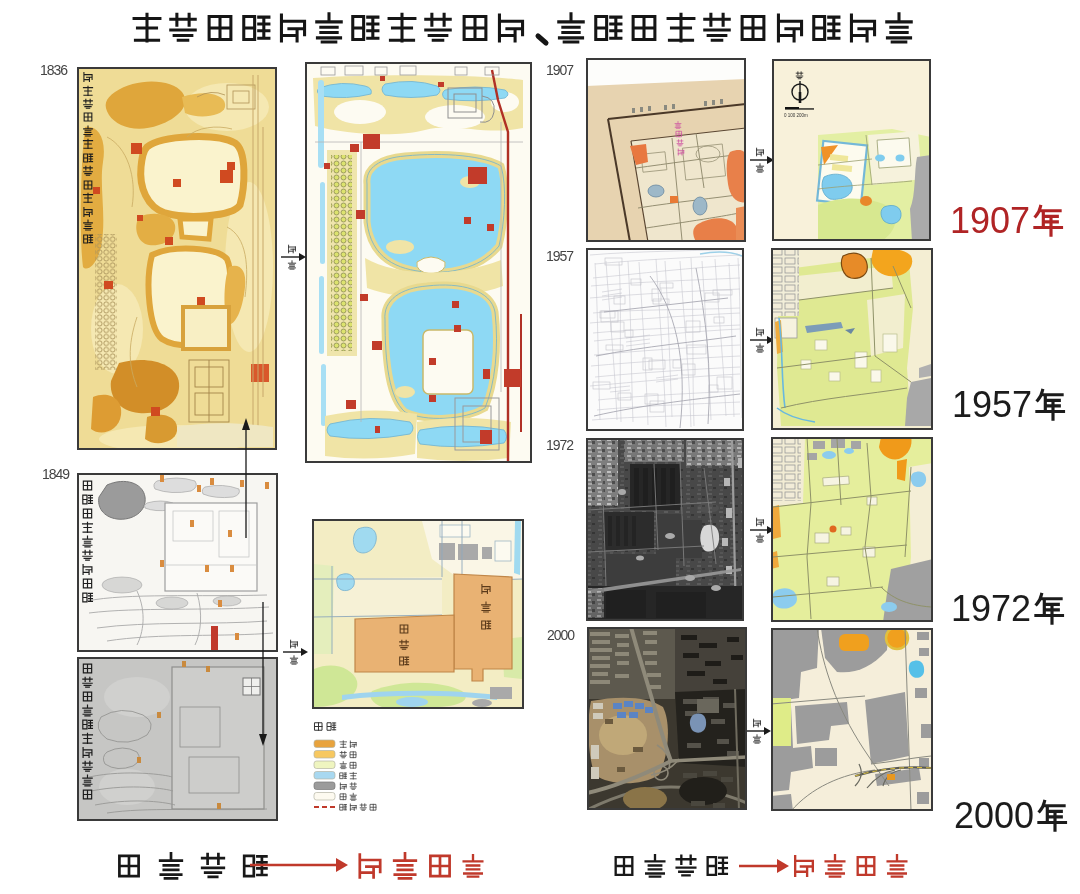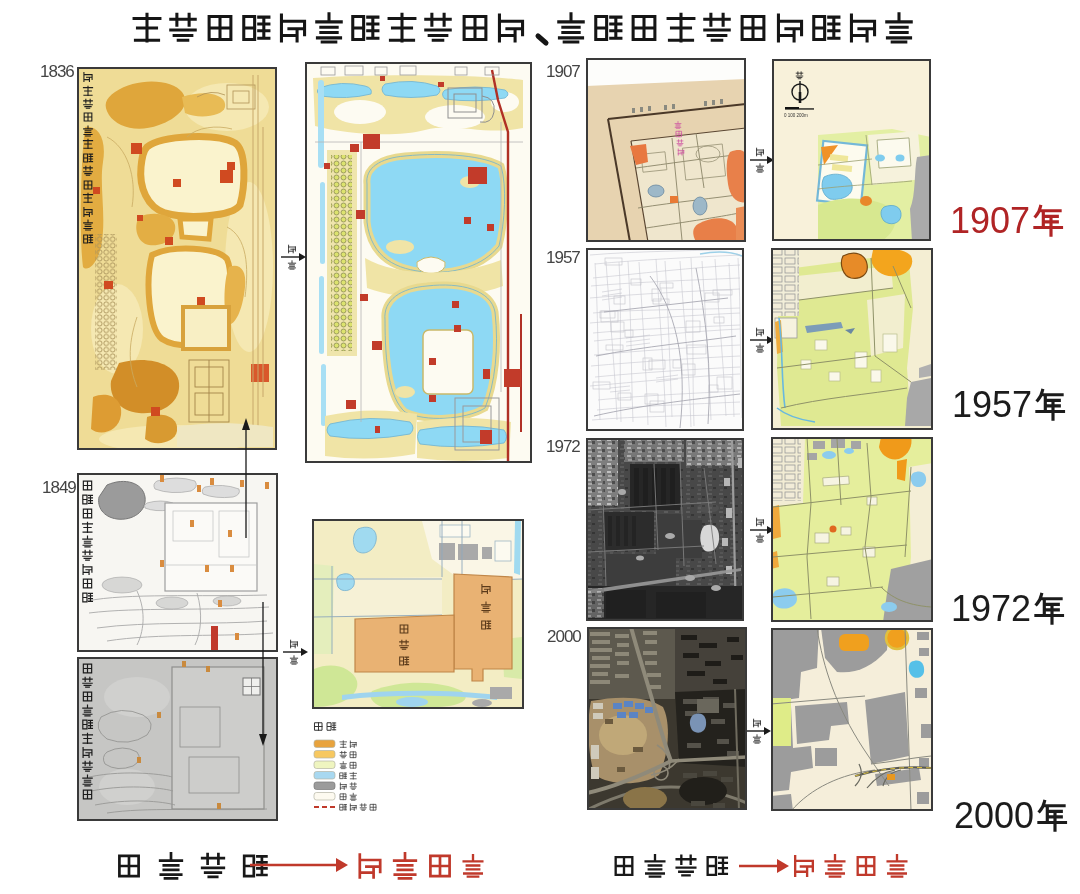--- a/index.html
+++ b/index.html
@@ -1,18 +1,18 @@
 <!DOCTYPE html>
 <html><head>
 <meta charset="utf-8">
 <style>
 html,body{margin:0;padding:0}
 body{width:1080px;height:894px;position:relative;background:#fff;font-family:"Liberation Sans",sans-serif;overflow:hidden}
 .abs{position:absolute}
-.yr{position:absolute;color:#444;font-size:17px;letter-spacing:-1px;font-weight:400}
+.yr{position:absolute;color:#444;font-size:14px;letter-spacing:-1px;font-weight:400}
 .bigyr{position:absolute;font-size:36px;color:#1c1c1c;letter-spacing:0px;font-family:"Liberation Sans",sans-serif}
 </style>
 </head>
 <body>
 
 <svg class="abs" width="0" height="0" style="left:0;top:0">
 <defs>
 <symbol id="cj1" viewBox="0 0 100 100">
         <path d="M12 22H88 M50 10V88 M22 50H78 M16 86H84" fill="none" stroke="currentColor" stroke-width="9" stroke-linecap="square"></path>
       </symbol>
@@ -77,21 +77,21 @@
 <use href="#cj2" x="606" y="1" width="34" height="34"></use>
 <use href="#cj3" x="643" y="1" width="34" height="34"></use>
 <use href="#cj6" x="679" y="1" width="34" height="34"></use>
 <use href="#cj3" x="716" y="1" width="34" height="34"></use>
 <use href="#cj5" x="752" y="1" width="34" height="34"></use>
 </g>
 </svg>
 
 <div class="yr" style="left:40px;top:62px">1836</div>
 
-<div class="yr" style="left:42px;top:478px">1849</div>
+<div class="yr" style="left:42px;top:466px">1849</div>
 
 <div class="yr" style="left:546px;top:62px">1907</div>
 
 <div class="yr" style="left:546px;top:248px">1957</div>
 
 <div class="yr" style="left:546px;top:437px">1972</div>
 
 <div class="yr" style="left:547px;top:627px">2000</div>
 
 <svg class="abs" style="left:77px;top:67px" width="200" height="383" viewBox="0 0 200 383">

